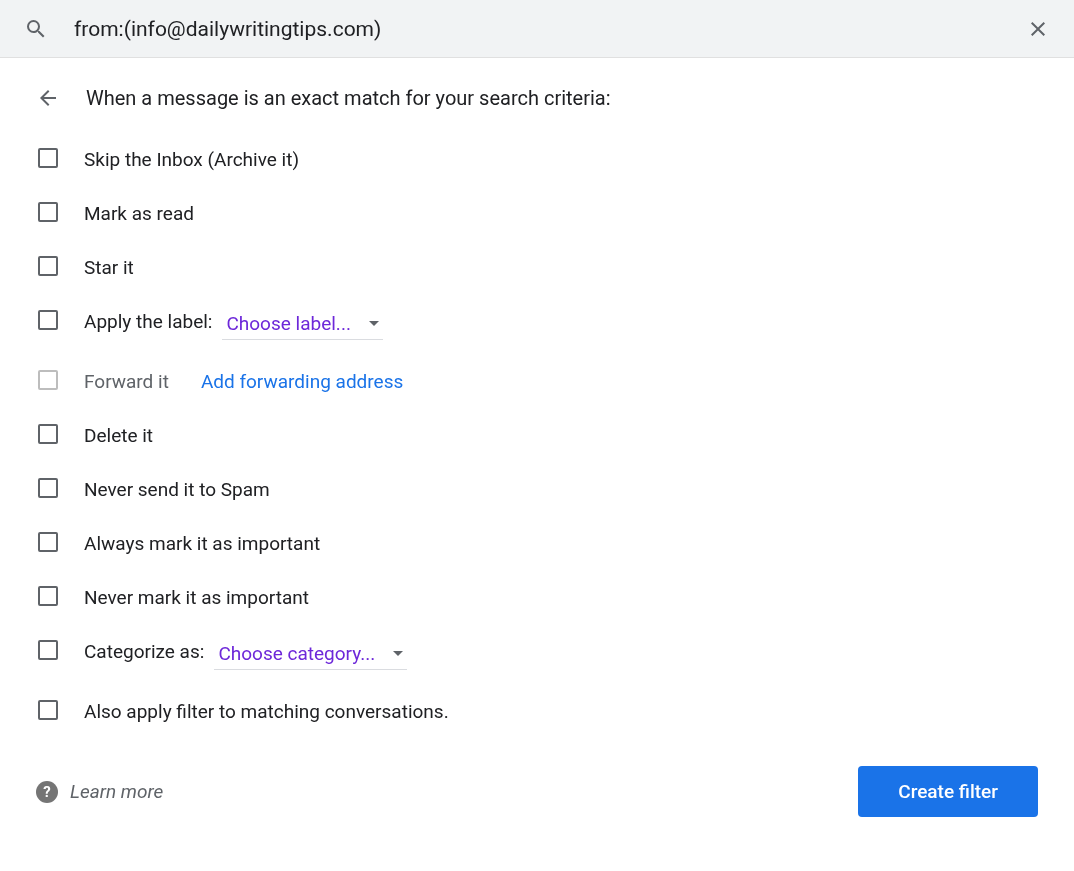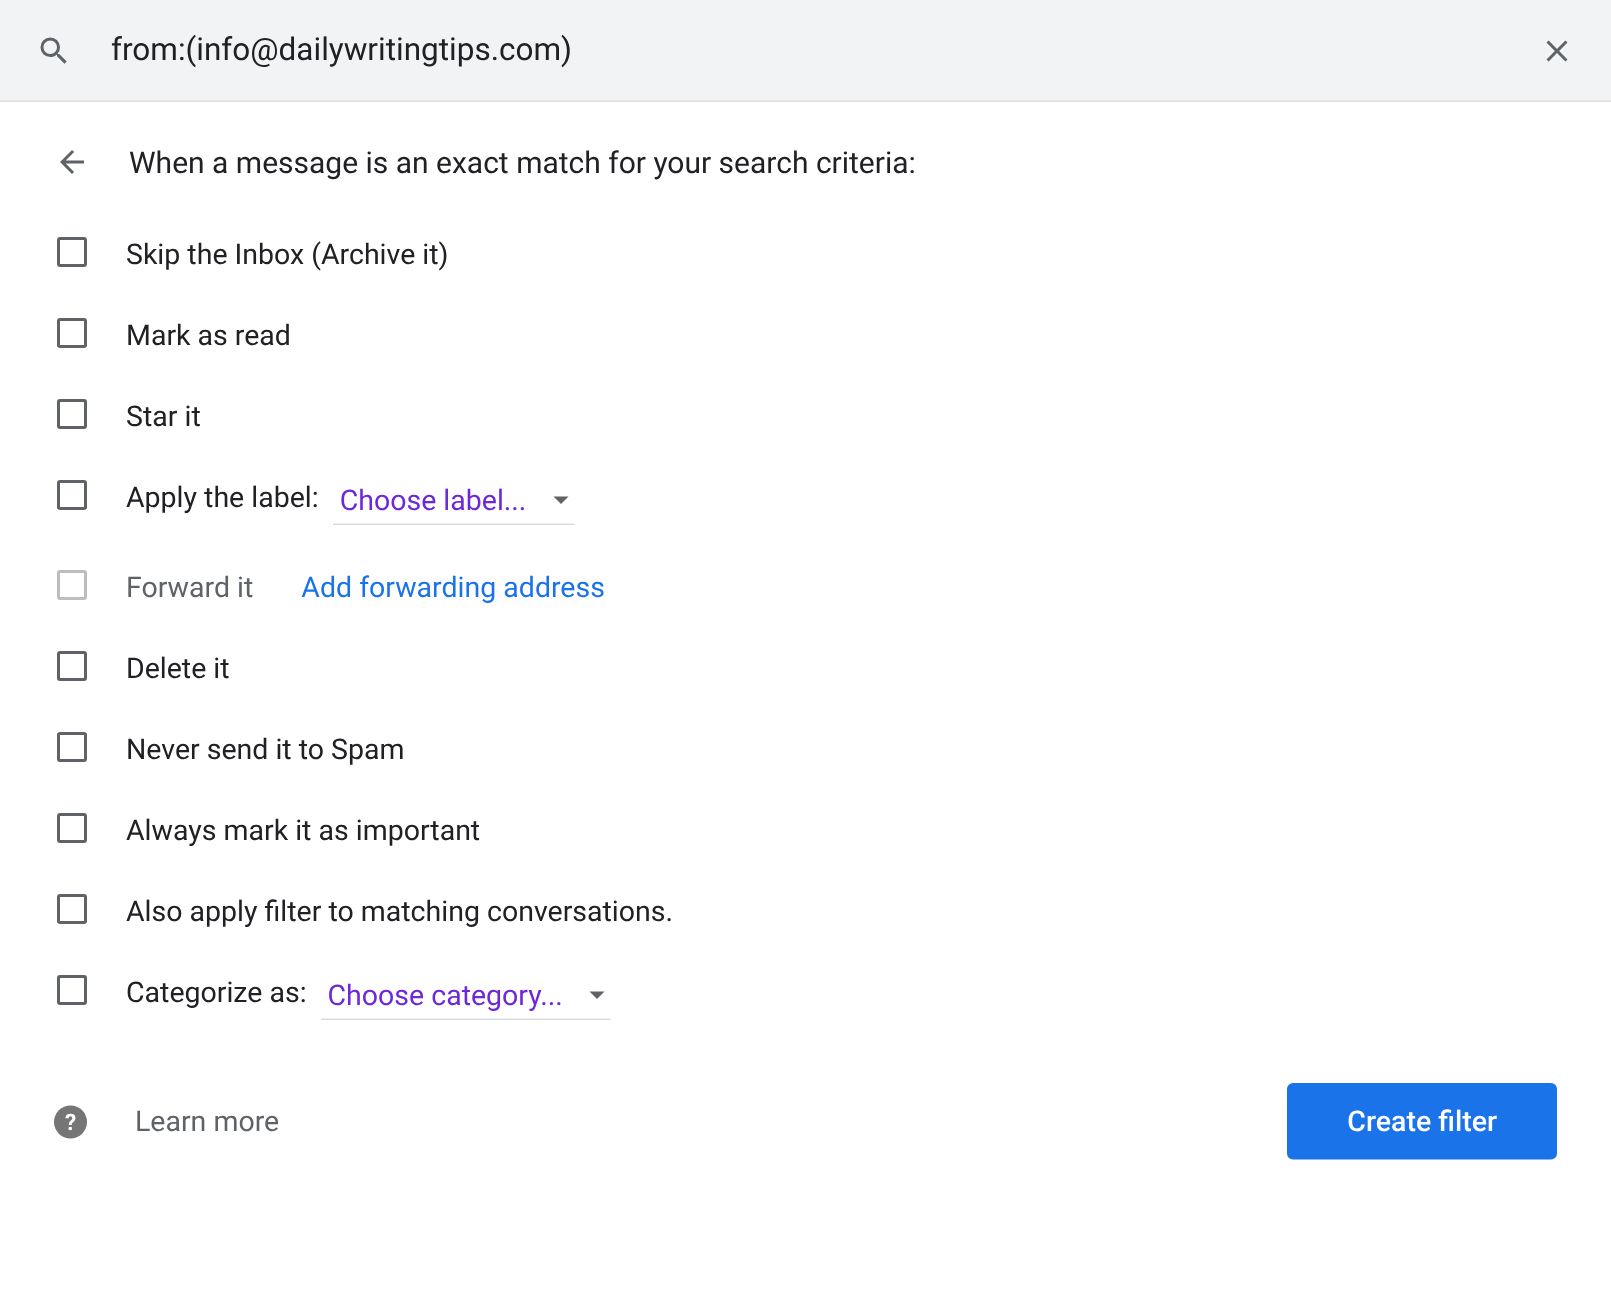--- a/index.html
+++ b/index.html
@@ -9,21 +9,21 @@
     }
     body {
       font-family: 'Google Sans', Roboto, Arial, sans-serif;
       background: #fff;
       width: 1074px;
       height: 871px;
       overflow: hidden;
     }
     .search-bar {
       background: #f1f3f4;
-      height: 68px;
+      height: 58px;
       display: flex;
       align-items: center;
       padding: 0 24px;
       border-bottom: 1px solid #e0e0e0;
     }
     .search-icon {
       width: 24px;
       height: 24px;
       color: #5f6368;
       flex-shrink: 0;
@@ -137,22 +137,23 @@
       align-items: center;
       justify-content: center;
       font-size: 15px;
       font-weight: bold;
       cursor: pointer;
       flex-shrink: 0;
     }
     .learn-more {
       font-size: 19px;
       color: #5f6368;
-      margin-left: 32px;
-      cursor: pointer;
+      margin-left: 12px;
+      cursor: pointer;
+      font-style: italic;
     }
     .create-button {
       background: #1a73e8;
       color: #fff;
       border: none;
       border-radius: 4px;
       padding: 14px 40px;
       font-size: 19px;
       font-family: inherit;
       font-weight: 500;
@@ -228,33 +229,37 @@
   <div class="option-row">
     <div class="checkbox"></div>
     <span class="option-label">Never send it to Spam</span>
   </div>
 
   <div class="option-row">
     <div class="checkbox"></div>
     <span class="option-label">Always mark it as important</span>
   </div>
 
-
-  <div class="option-row">
-    <div class="checkbox"></div>
-    <span class="option-label">Also apply filter to matching conversations.</span>
+  <div class="option-row">
+    <div class="checkbox"></div>
+    <span class="option-label">Never mark it as important</span>
   </div>
 
   <div class="option-row">
     <div class="checkbox"></div>
     <span class="option-label">Categorize as:</span>
     <div class="dropdown">
       <span class="dropdown-text">Choose category...</span>
       <span class="dropdown-arrow"></span>
     </div>
+  </div>
+
+  <div class="option-row">
+    <div class="checkbox"></div>
+    <span class="option-label">Also apply filter to matching conversations.</span>
   </div>
 
   <div class="footer-row">
     <div class="footer-left">
       <div class="help-icon">?</div>
       <span class="learn-more">Learn more</span>
     </div>
     <button class="create-button">Create filter</button>
   </div>
 

